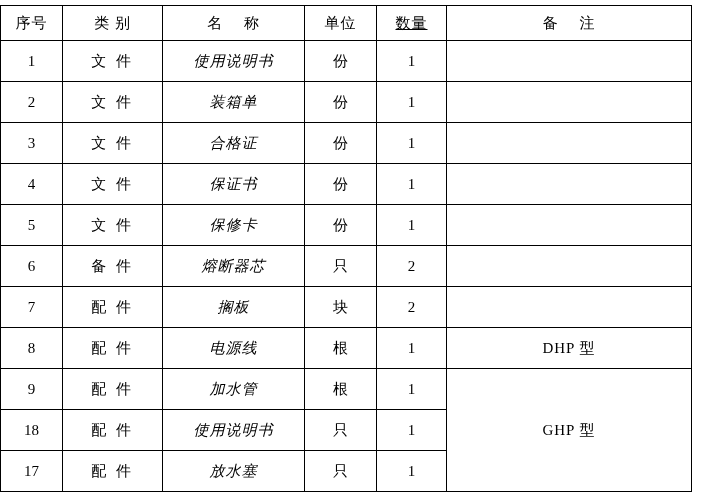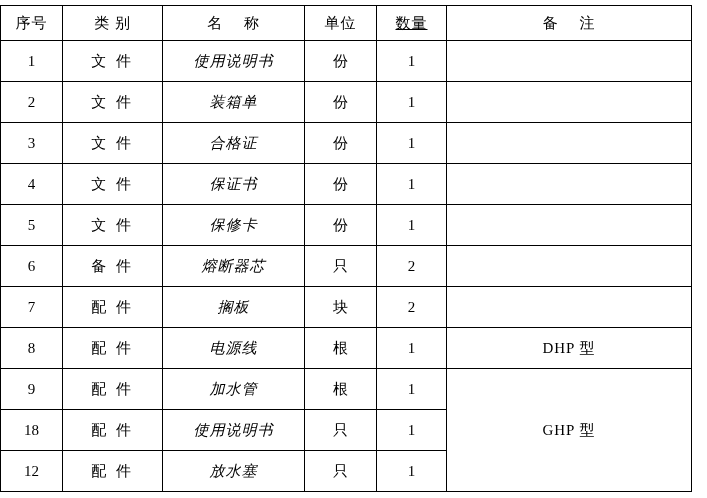--- a/index.html
+++ b/index.html
@@ -178,21 +178,21 @@
 
       <tr>
         <td class="cell-no">18</td>
         <td class="cell-cat">配 件</td>
         <td class="cell-name">使用说明书</td>
         <td class="cell-unit">只</td>
         <td class="cell-qty">1</td>
       </tr>
 
       <tr>
-        <td class="cell-no">12</td>
+        <td class="cell-no">17</td>
         <td class="cell-cat">配 件</td>
         <td class="cell-name">放水塞</td>
         <td class="cell-unit">只</td>
         <td class="cell-qty">1</td>
       </tr>
     </tbody>
   </table>
 </div>
 
 </body></html>

